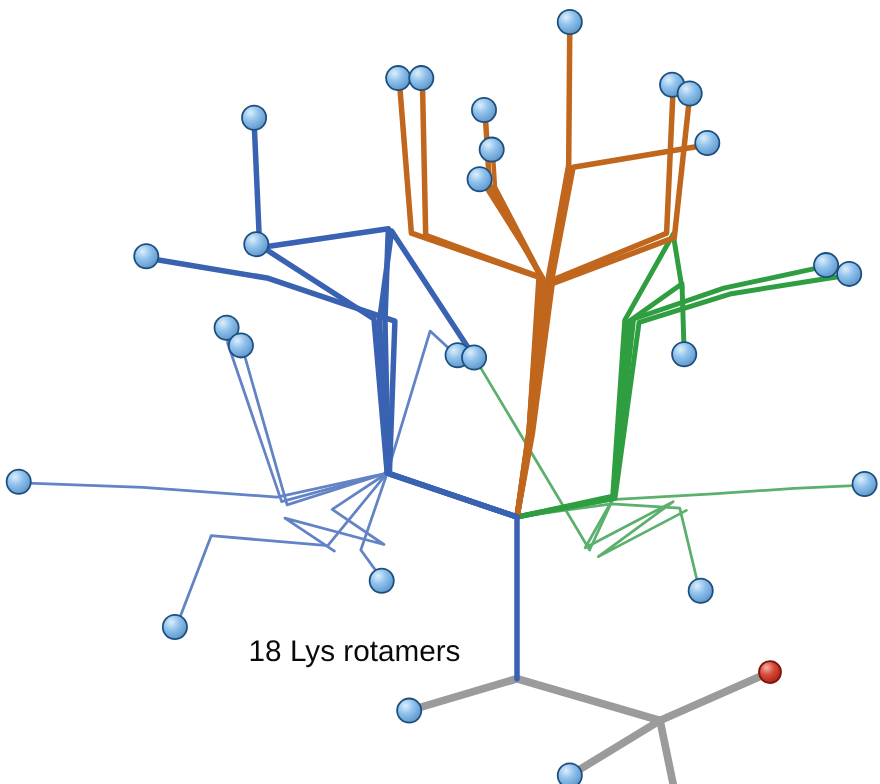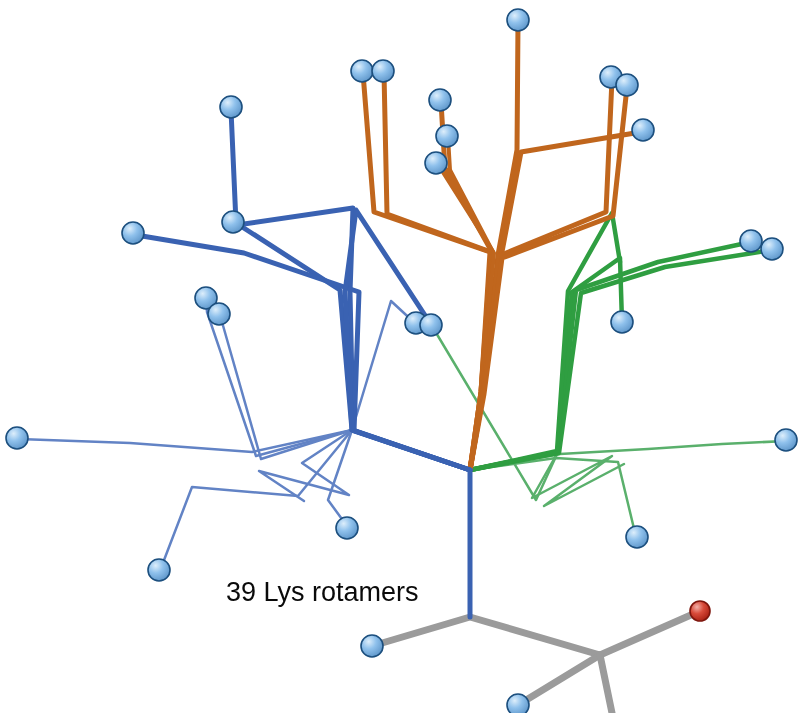--- a/index.html
+++ b/index.html
@@ -108,14 +108,14 @@
         <circle cx="786" cy="440" r="11" fill="url(#grad-n)" stroke="#1c4f7e" stroke-width="1.6"></circle>
         <circle cx="347" cy="528" r="11" fill="url(#grad-n)" stroke="#1c4f7e" stroke-width="1.6"></circle>
         <circle cx="637" cy="537" r="11" fill="url(#grad-n)" stroke="#1c4f7e" stroke-width="1.6"></circle>
         <circle cx="159" cy="570" r="11" fill="url(#grad-n)" stroke="#1c4f7e" stroke-width="1.6"></circle>
         <circle cx="372" cy="646" r="11" fill="url(#grad-n)" stroke="#1c4f7e" stroke-width="1.6"></circle>
         <circle cx="518" cy="705" r="11" fill="url(#grad-n)" stroke="#1c4f7e" stroke-width="1.6"></circle>
         <circle cx="700" cy="611" r="10" fill="url(#grad-o)" stroke="#7e150c" stroke-width="1.6"></circle>
       </g>
   </svg>
 
-  <div class="caption">39 Lys rotamers</div>
+  <div class="caption">18 Lys rotamers</div>
 </div>
 
 </body></html>

